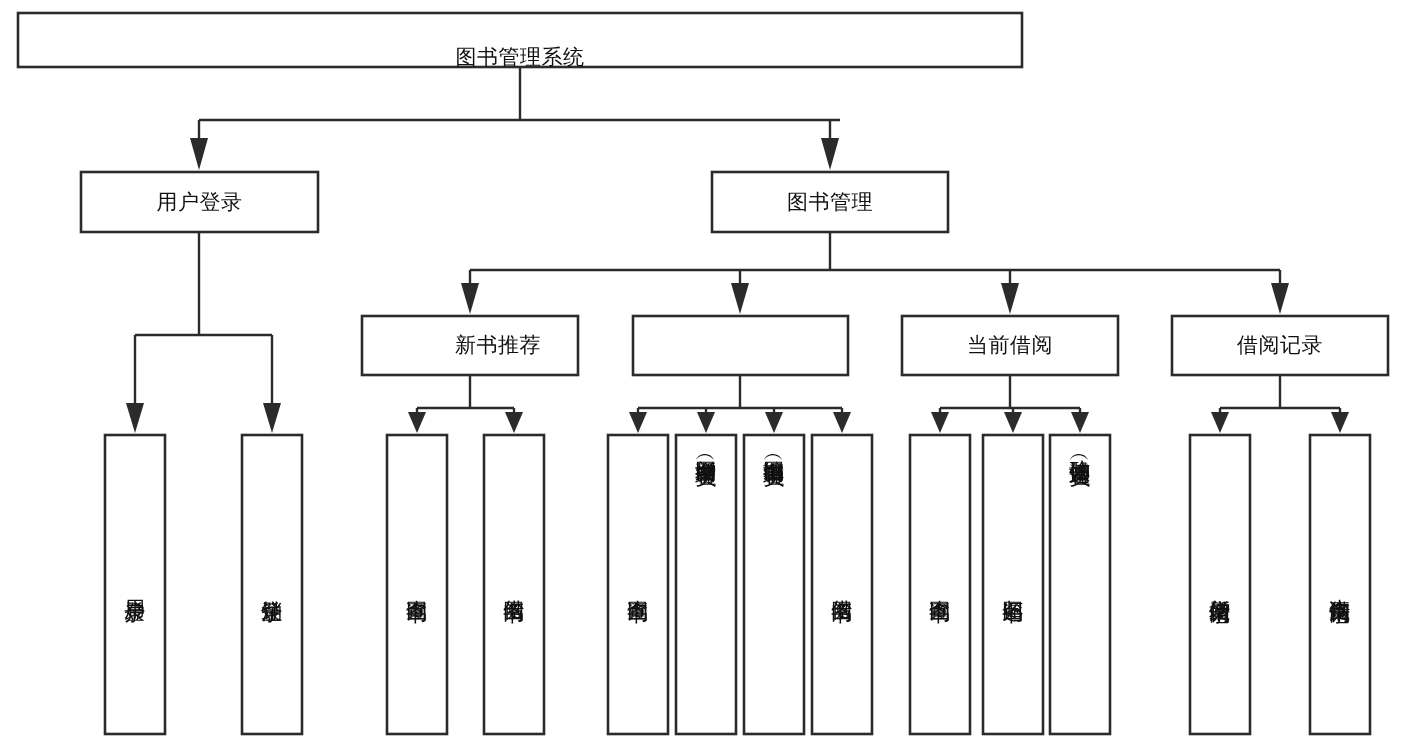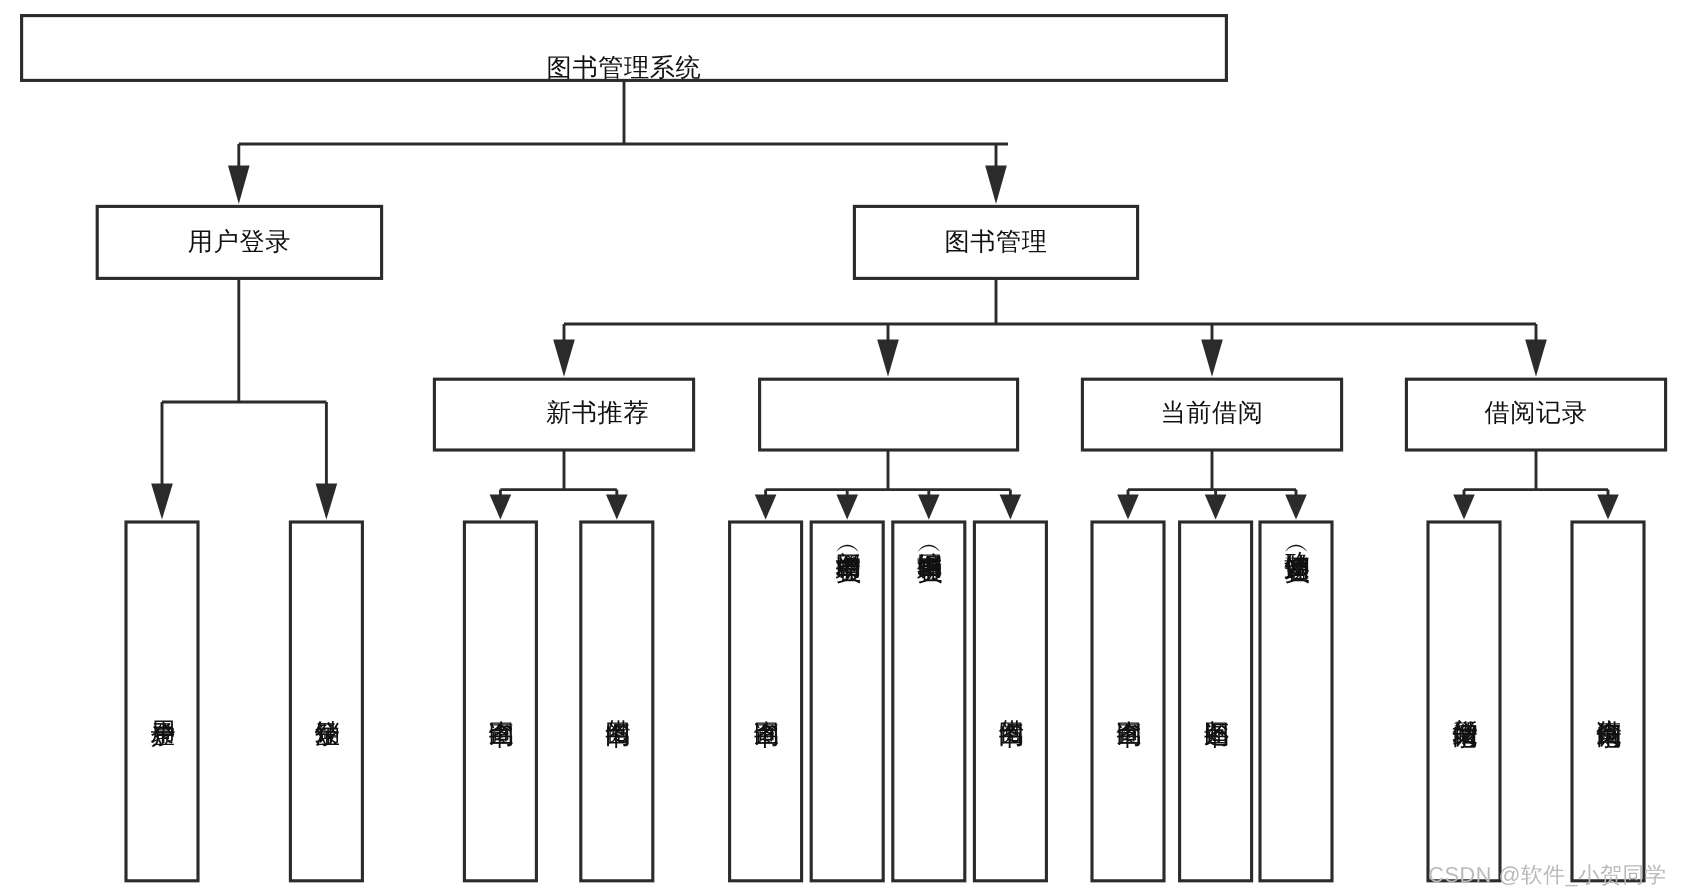--- a/index.html
+++ b/index.html
@@ -197,14 +197,13 @@
   <div class="node-label-v" style="left:608px; top:435px; width:60px; height:299px;">查询图书</div>
   <div class="node-label-v" style="left:676px; top:435px; width:60px; height:299px; justify-content:flex-start; padding-top:8px; box-sizing:border-box;">新增图书（管理员）</div>
   <div class="node-label-v" style="left:744px; top:435px; width:60px; height:299px; justify-content:flex-start; padding-top:8px; box-sizing:border-box;">编辑图书（管理员）</div>
   <div class="node-label-v" style="left:812px; top:435px; width:60px; height:299px;">借阅图书</div>
   <div class="node-label-v" style="left:910px; top:435px; width:60px; height:299px;">查询图书</div>
   <div class="node-label-v" style="left:983px; top:435px; width:60px; height:299px;">归还图书</div>
   <div class="node-label-v" style="left:1050px; top:435px; width:60px; height:299px; justify-content:flex-start; padding-top:8px; box-sizing:border-box;">确认归还（管理员）</div>
   <div class="node-label-v" style="left:1190px; top:435px; width:60px; height:299px;">新增借阅记录</div>
   <div class="node-label-v" style="left:1310px; top:435px; width:60px; height:299px;">查询借阅记录</div>
 
-  <div class="watermark">CSDN @软件_小贺同学</div>
 </div>
 
 </body></html>

